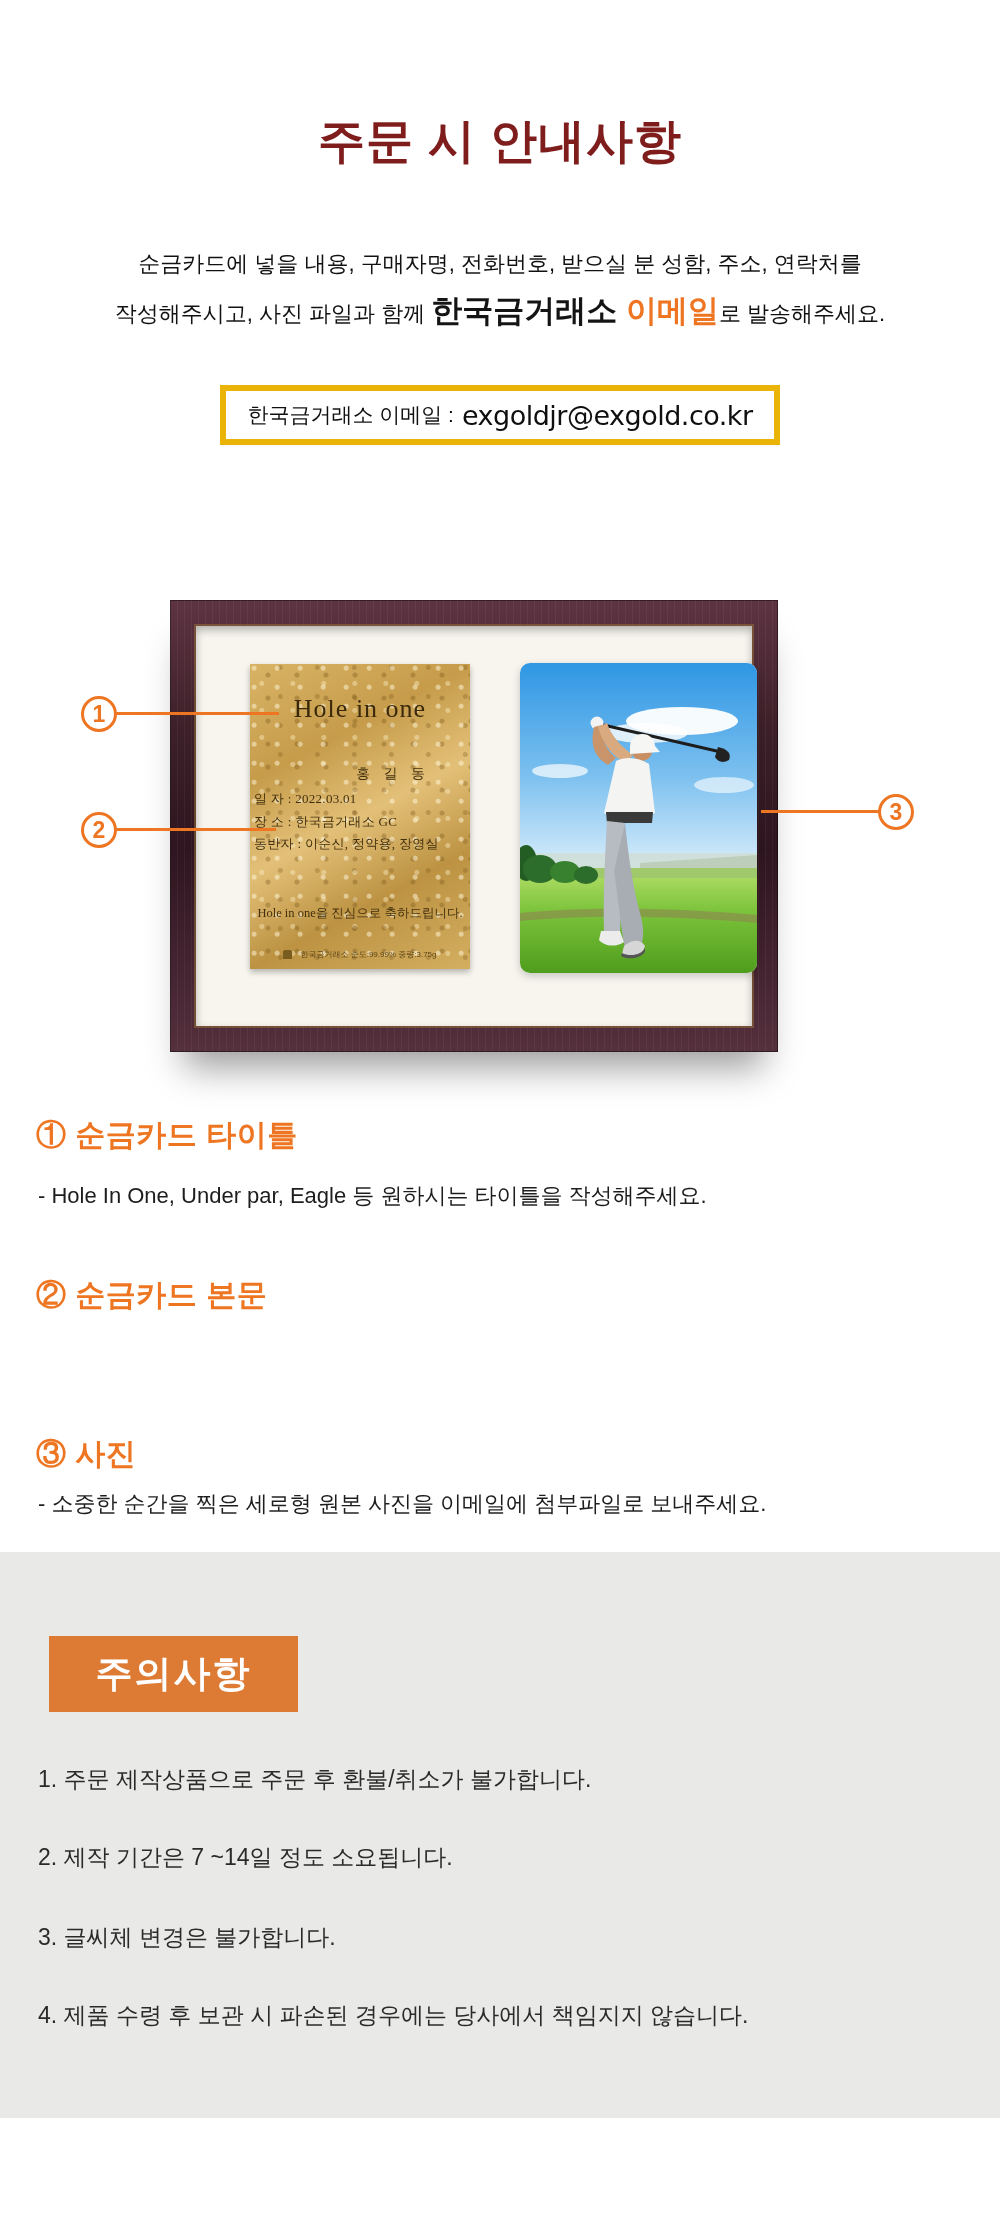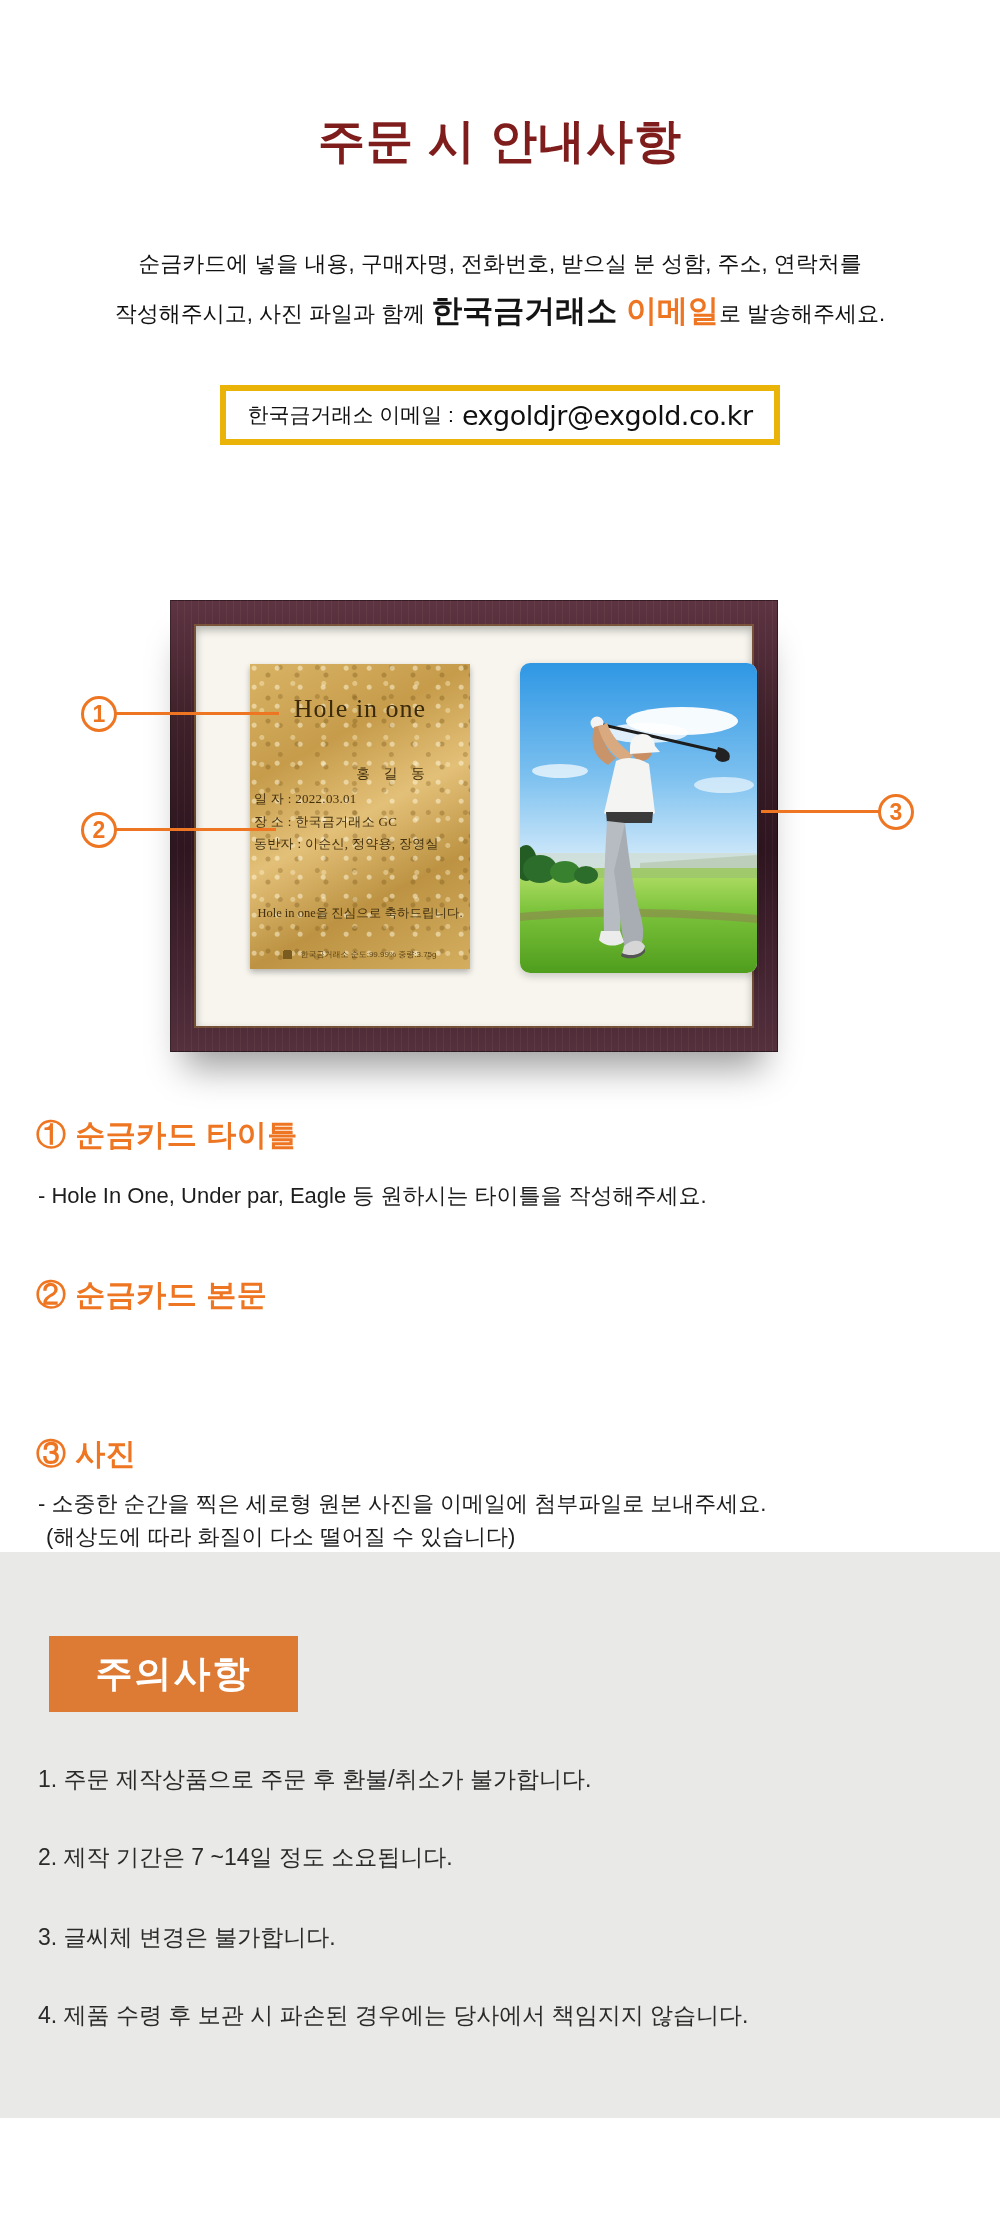--- a/index.html
+++ b/index.html
@@ -190,21 +190,20 @@
   <div class="callout-line" id="line3"></div>
 
   <div class="sec-h" id="sec1h">① 순금카드 타이틀</div>
   <div class="sec-b" id="sec1b">- Hole In One, Under par, Eagle 등 원하시는 타이틀을 작성해주세요.</div>
 
   <div class="sec-h" id="sec2h">② 순금카드 본문</div>
 
   <div class="sec-h" id="sec3h">③ 사진</div>
   <div class="sec-b" id="sec3b">
     <div>- 소중한 순간을 찍은 세로형 원본 사진을 이메일에 첨부파일로 보내주세요.</div>
-    <div class="indent">(해상도에 따라 화질이 다소 떨어질 수 있습니다)</div>
   </div>
 
   <div class="notice">
     <div class="badge">주의사항</div>
     <div class="notice-item" id="n1">1. 주문 제작상품으로 주문 후 환불/취소가 불가합니다.</div>
     <div class="notice-item" id="n2">2. 제작 기간은 7 ~14일 정도 소요됩니다.</div>
     <div class="notice-item" id="n3">3. 글씨체 변경은 불가합니다.</div>
     <div class="notice-item" id="n4">4. 제품 수령 후 보관 시 파손된 경우에는 당사에서 책임지지 않습니다.</div>
   </div>
 

